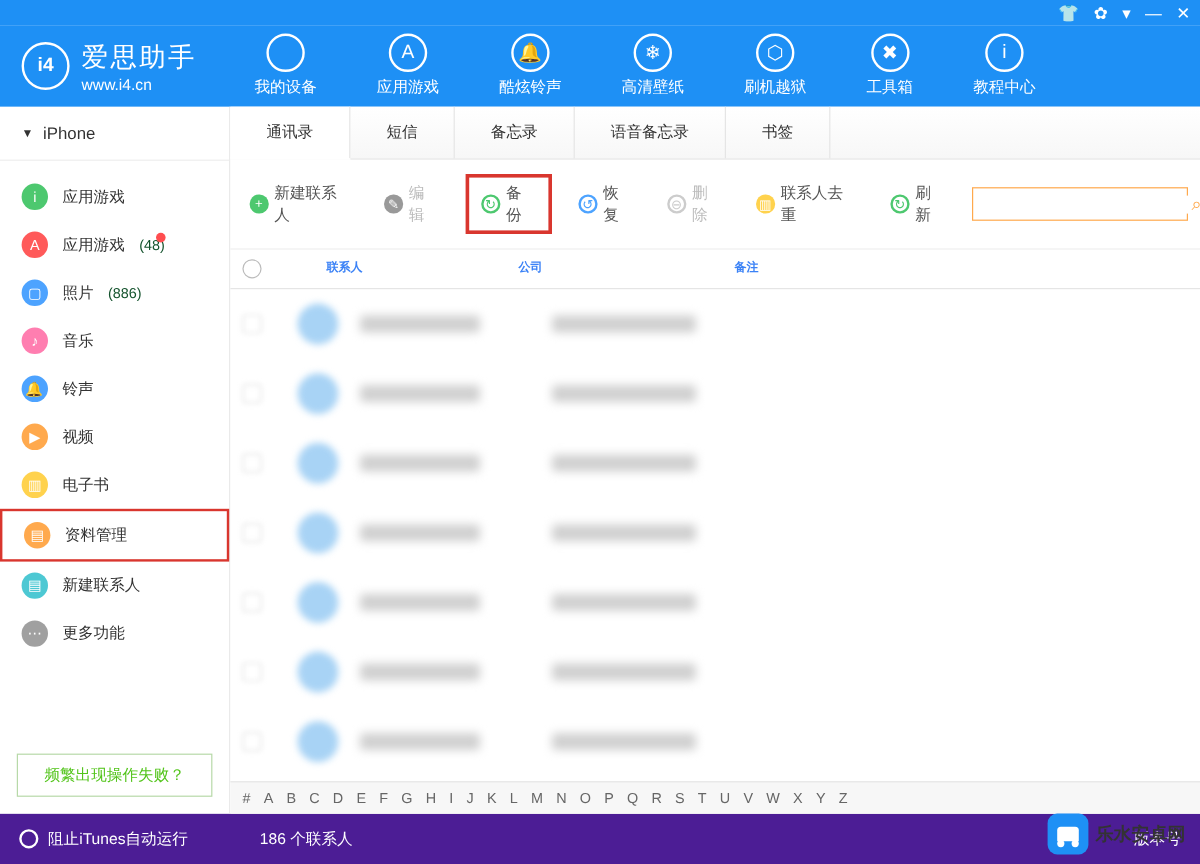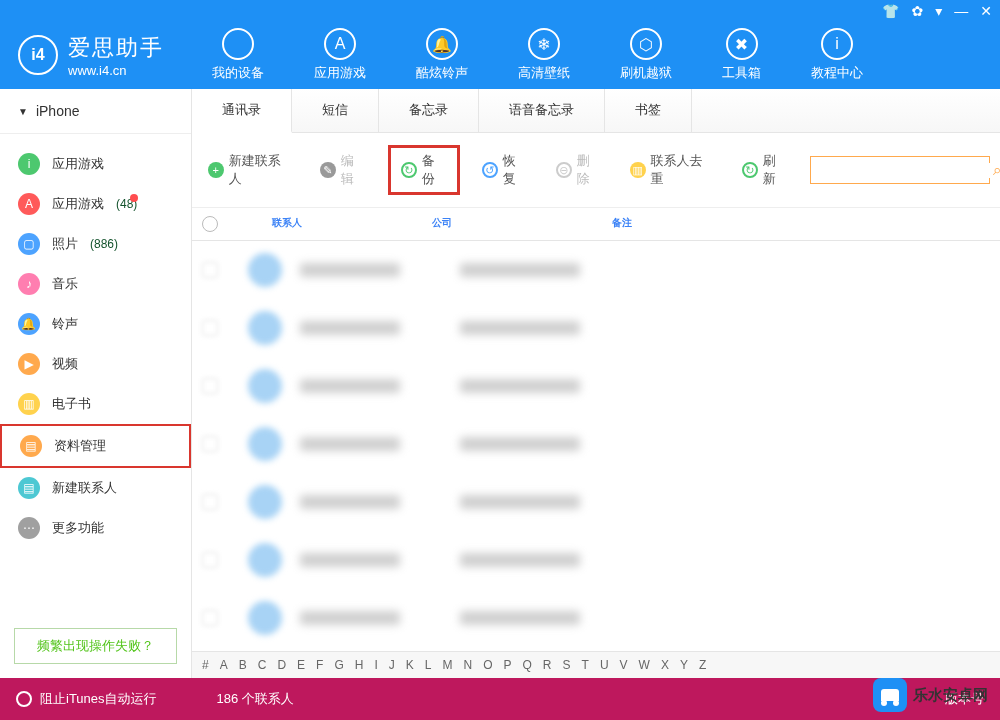--- a/index.html
+++ b/index.html
@@ -75,21 +75,21 @@
 .rows { flex: 1; overflow: hidden; }
 .row { display: flex; align-items: center; padding: 12px 10px; }
 .row .av { width: 34px; height: 34px; background: #a8d3f5; border-radius: 50%; margin-left: 30px; margin-right: 18px; filter: blur(3px); }
 .row .nm { width: 100px; height: 14px; background: #d0d0d0; border-radius: 3px; filter: blur(4px); }
 .row .ph { width: 120px; height: 14px; background: #d0d0d0; border-radius: 3px; margin-left: 60px; filter: blur(4px); }
 .row .cb { width: 16px; height: 16px; border: 1px solid #ddd; border-radius: 3px; filter: blur(2px); }
 
 .alpha { display: flex; gap: 11px; padding: 6px 10px; font-size: 12px; color: #666; background: #f7f7f7; border-top: 1px solid #e5e5e5; }
 .alpha span { cursor: pointer; }
 
-.statusbar { height: 42px; background: #be185d; display: flex; align-items: center; color: #fff; font-size: 13px; padding: 0 16px; }
+.statusbar { height: 42px; background: #4c1d95; display: flex; align-items: center; color: #fff; font-size: 13px; padding: 0 16px; }
 .sb-left { display: flex; align-items: center; gap: 8px; }
 .sb-left .oc { width: 16px; height: 16px; border: 2px solid #fff; border-radius: 50%; }
 .sb-center { margin-left: 60px; }
 .sb-right { margin-left: auto; }
 
 .watermark { position: absolute; bottom: 8px; right: 12px; display: flex; align-items: center; gap: 6px; font-size: 15px; font-weight: bold; color: #333; }
 .wm-ic { width: 34px; height: 34px; background: #1e90f5; border-radius: 8px; display: flex; align-items: center; justify-content: center; position: relative; }
 .wm-ic::before { content: ''; width: 18px; height: 12px; background: #fff; border-radius: 3px 3px 0 0; }
 .wm-ic::after { content: ''; position: absolute; bottom: 6px; width: 6px; height: 6px; background: #fff; border-radius: 50%; left: 8px; box-shadow: 12px 0 0 #fff; }
 </style>

